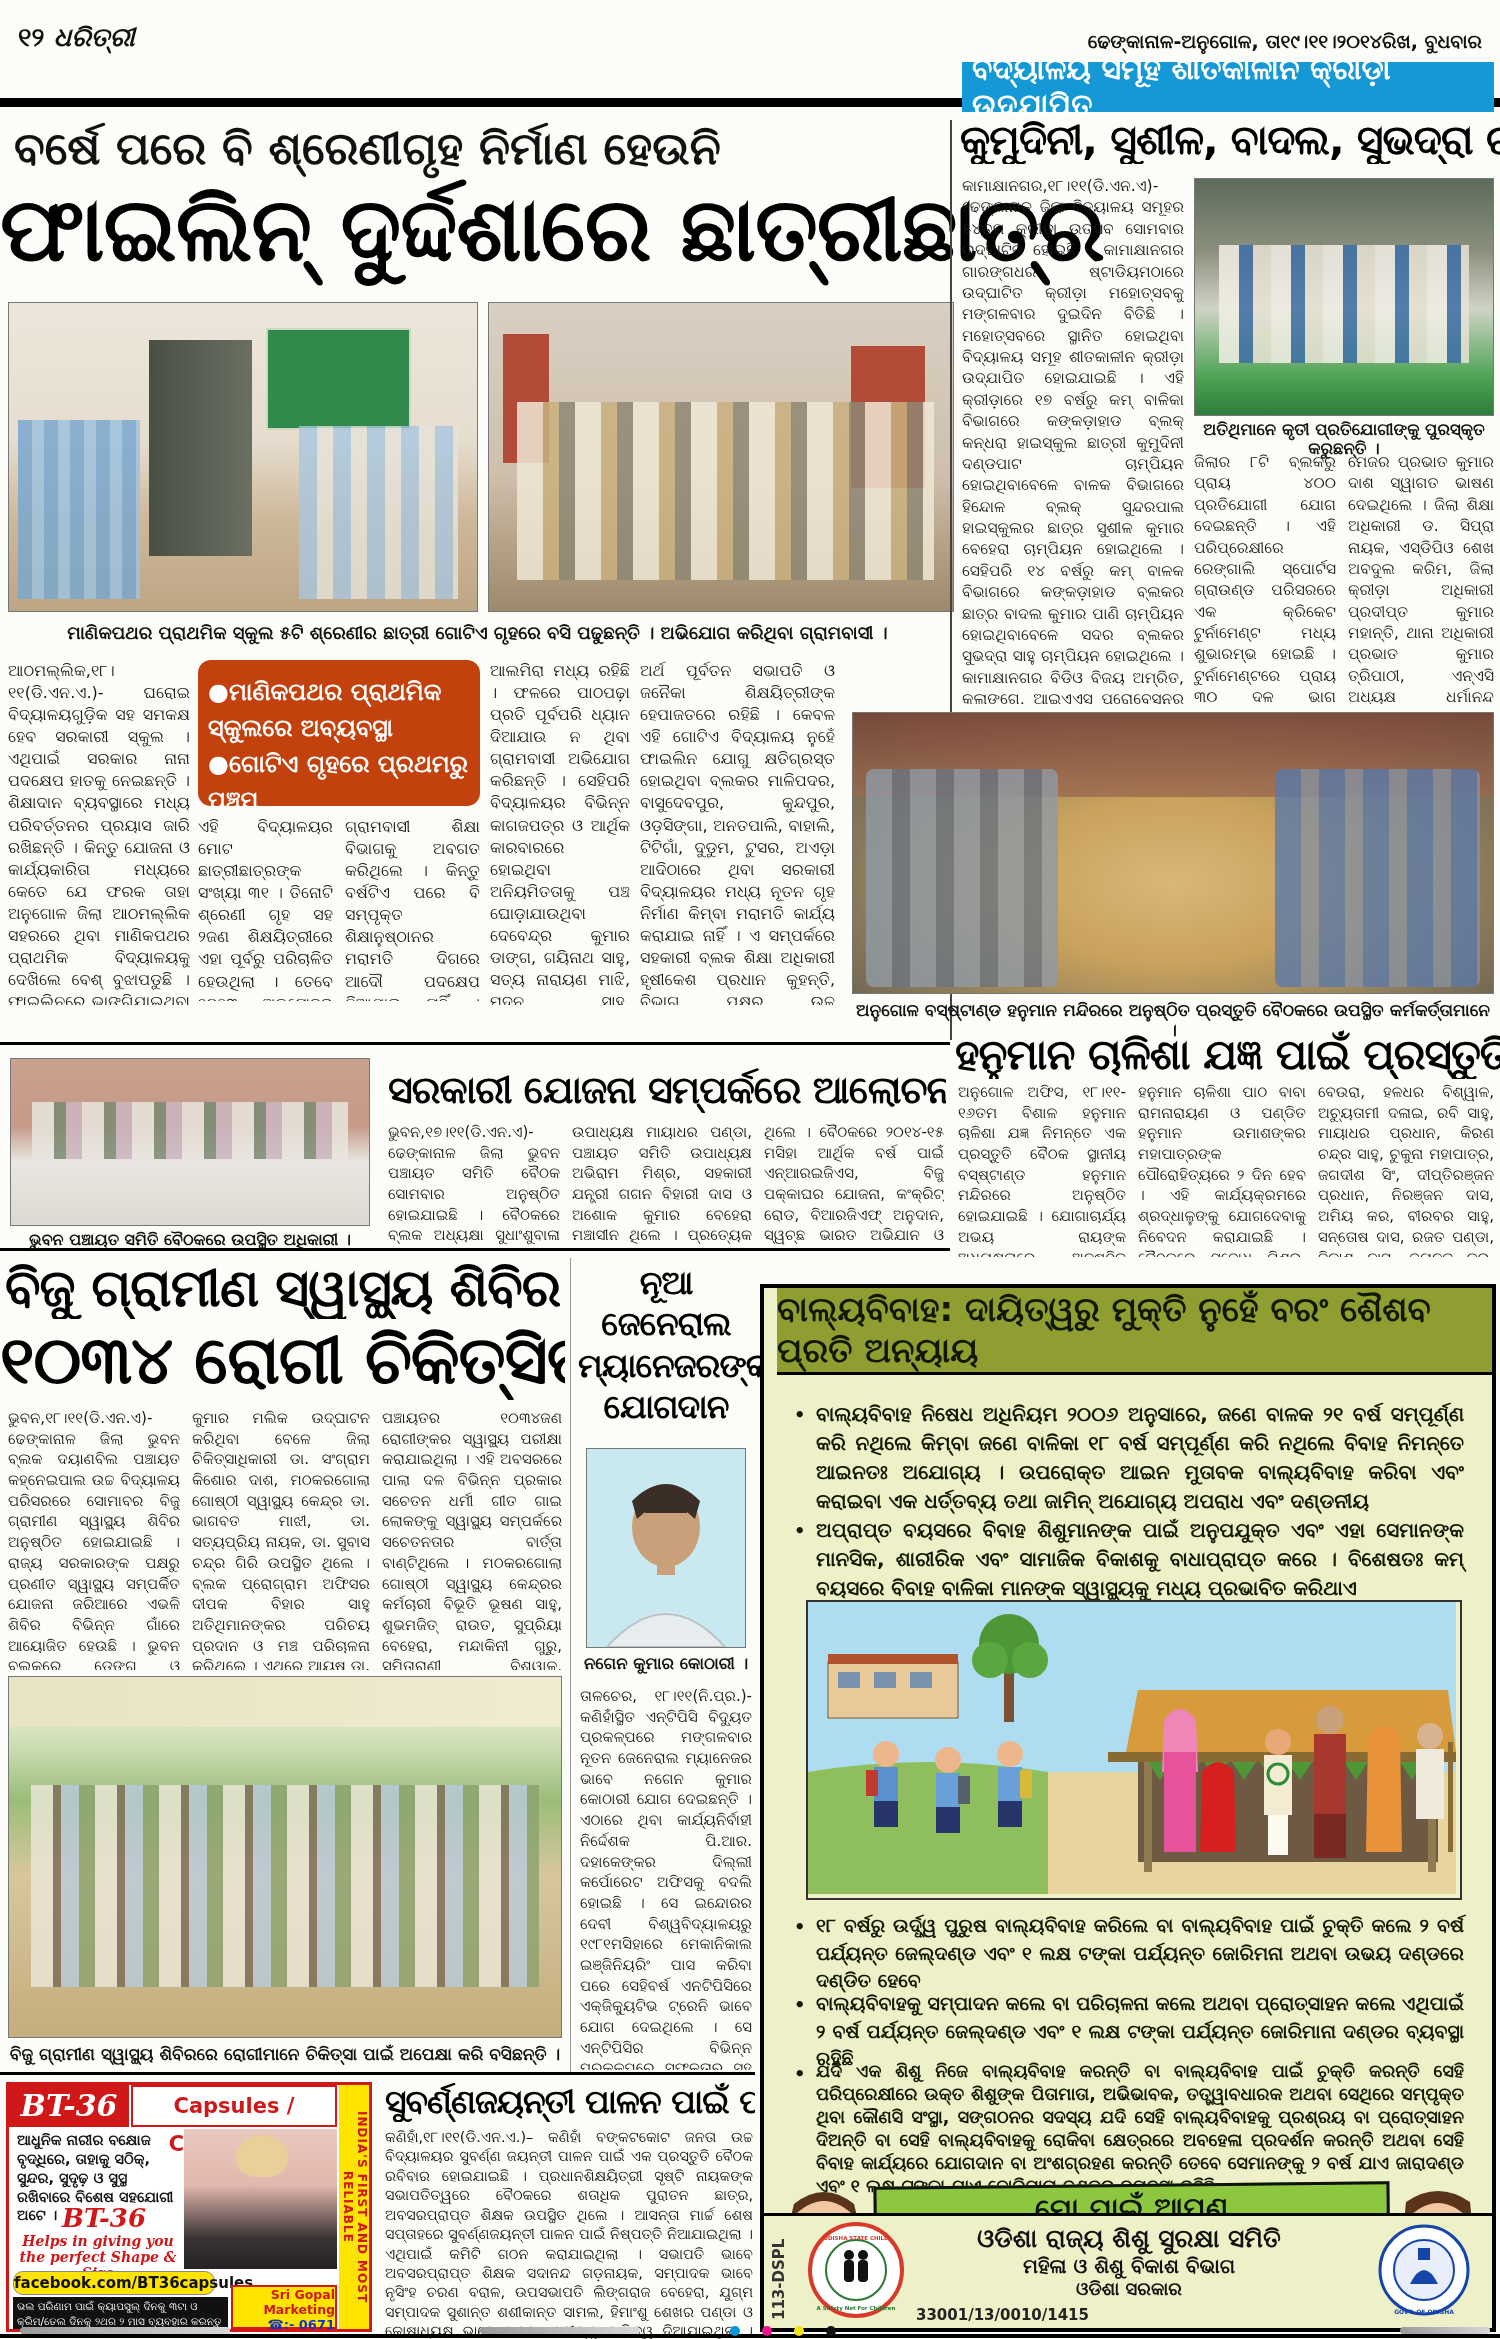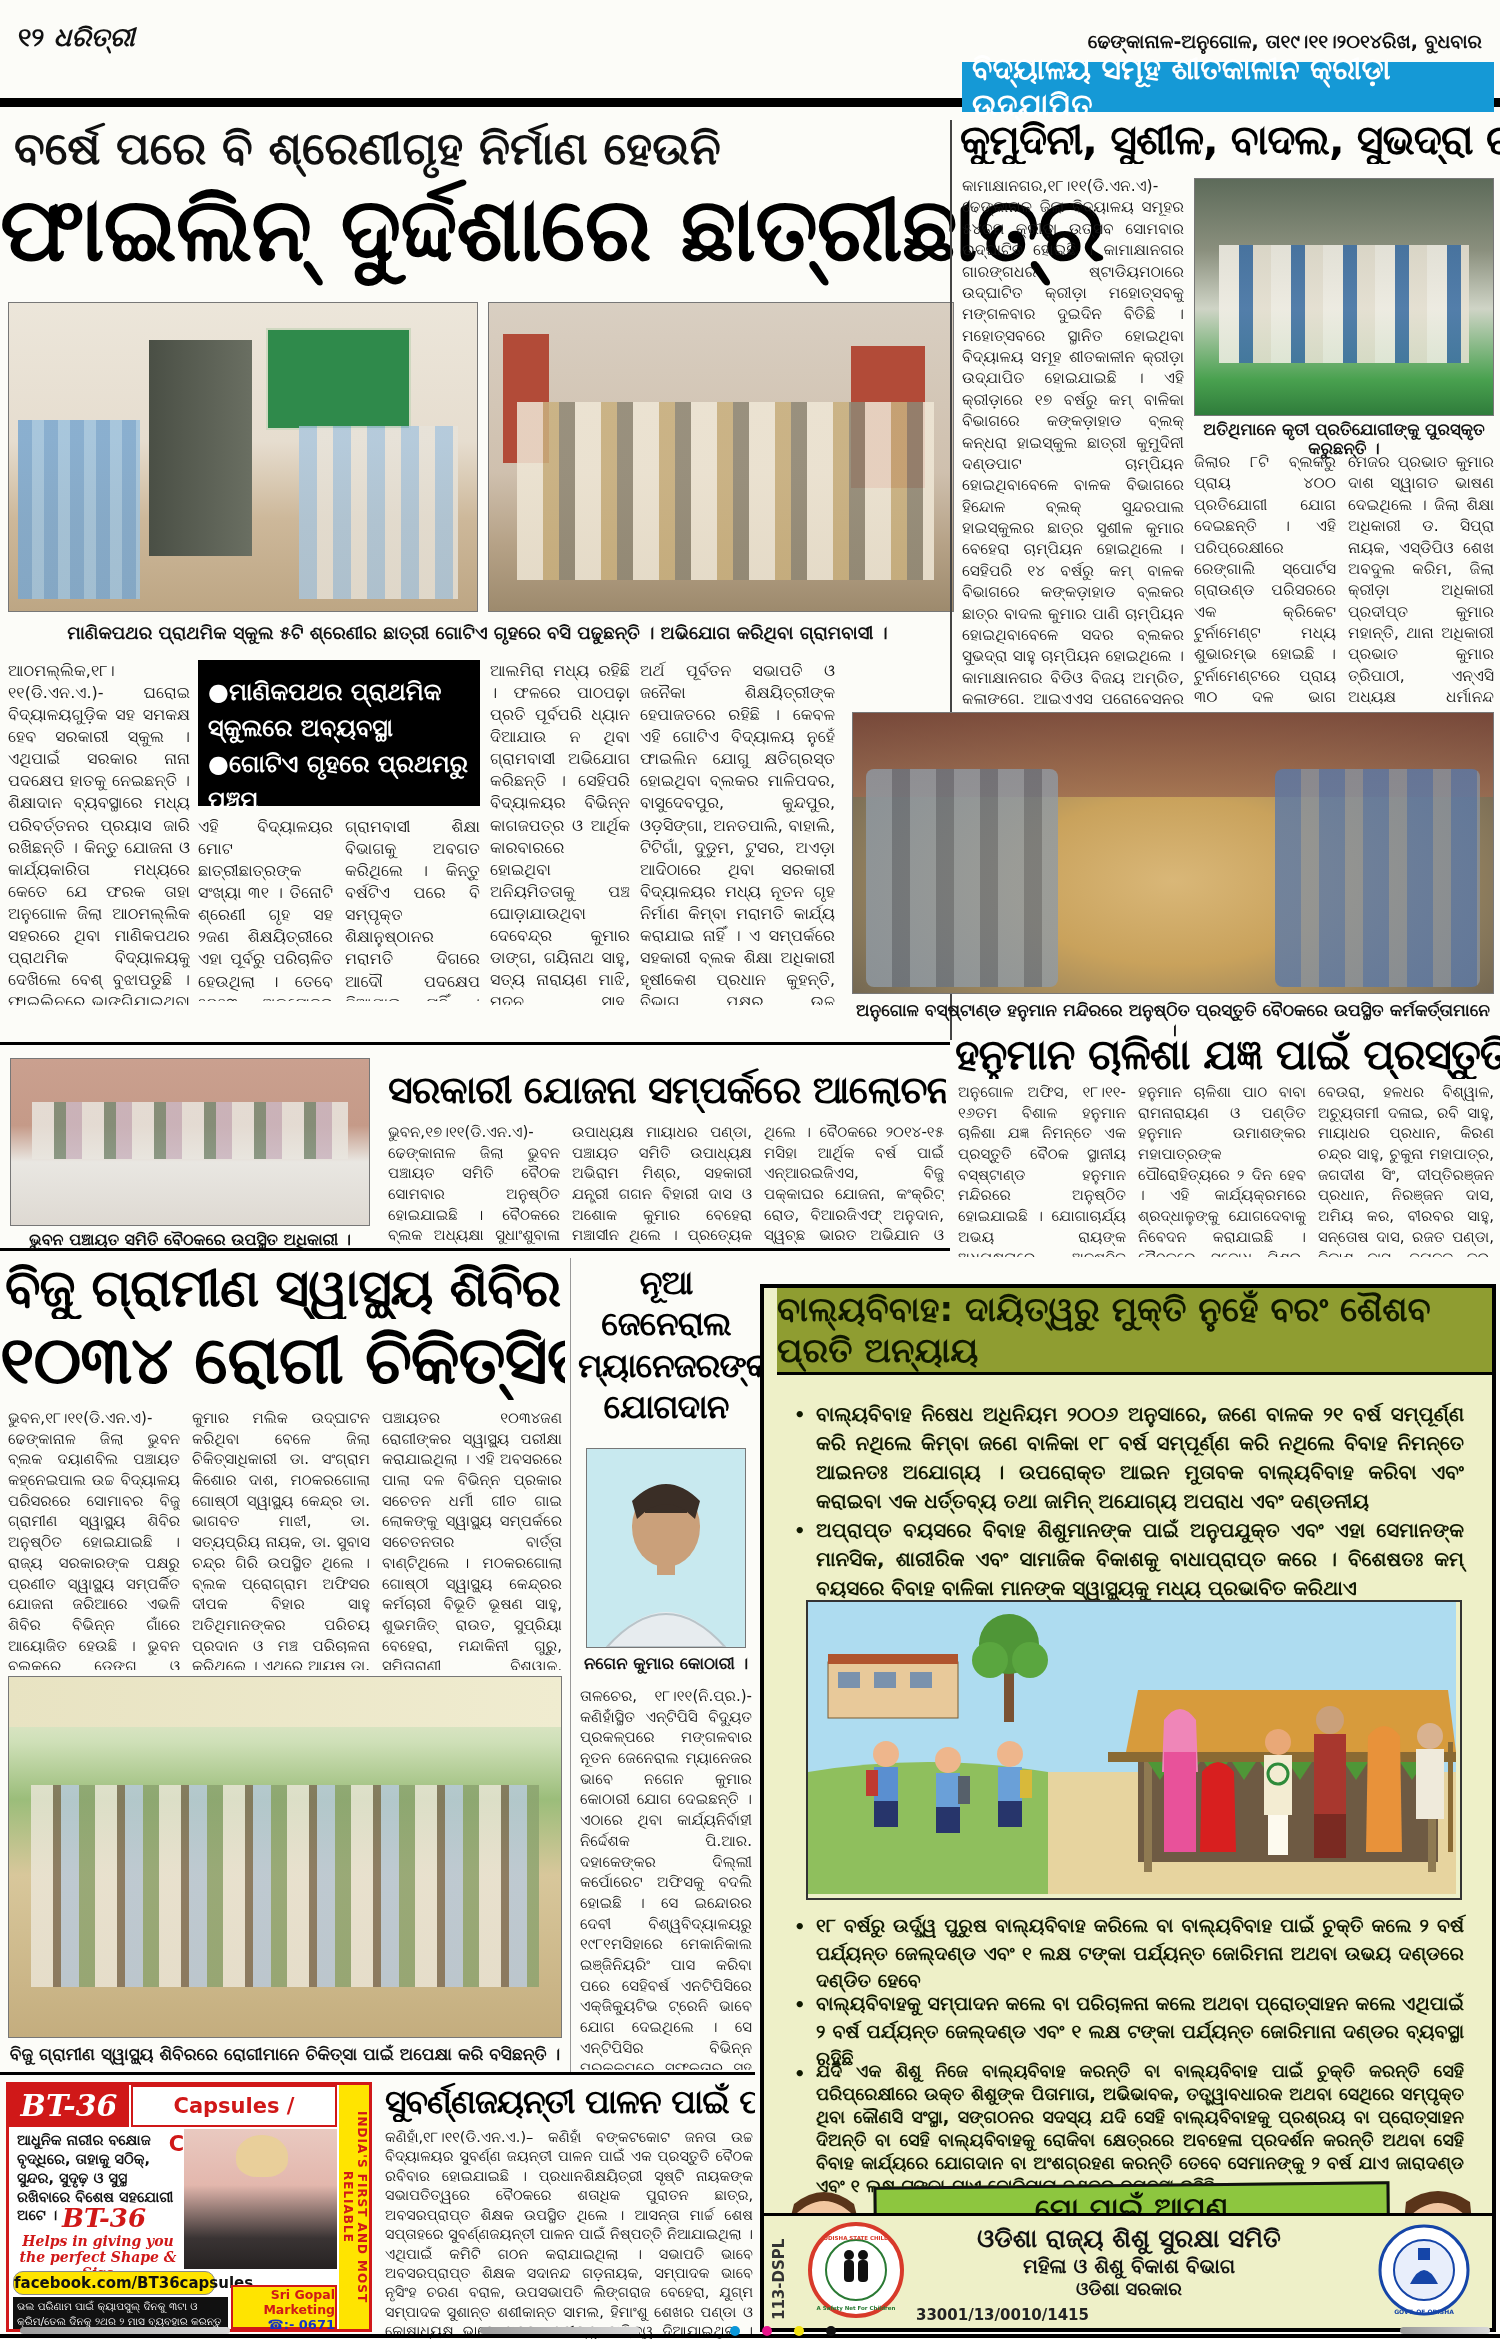--- a/index.html
+++ b/index.html
@@ -45,21 +45,21 @@
     <div class="abs" style="left:3%;top:10%;width:10%;height:42%;background:#b24b38;"></div>
     <div class="abs" style="left:78%;top:14%;width:16%;height:46%;background:#b24b38;"></div>
     <div class="abs" style="left:6%;top:32%;width:90%;height:58%;background:repeating-linear-gradient(90deg,#efe7d6 0 26px,#c9b07e 26px 42px,#8f8774 42px 58px);opacity:.85;"></div>
   </div>
 
   <div class="abs caption" style="left:0px;top:622px;width:955px;">ମାଣିକପଥର ପ୍ରାଥମିକ ସ୍କୁଲ ୫ଟି ଶ୍ରେଣୀର ଛାତ୍ରୀ ଗୋଟିଏ ଗୃହରେ ବସି ପଢୁଛନ୍ତି । ଅଭିଯୋଗ କରିଥିବା ଗ୍ରାମବାସୀ ।</div>
 
   <div class="abs jtext" style="left:8px;top:660px;width:182px;height:345px;">ଆଠମଲ୍ଲିକ,୧୮।୧୧(ଡି.ଏନ.ଏ.)- ଘରୋଇ ବିଦ୍ୟାଳୟଗୁଡ଼ିକ ସହ ସମକକ୍ଷ ହେବ ସରକାରୀ ସ୍କୁଲ । ଏଥିପାଇଁ ସରକାର ନାନା ପଦକ୍ଷେପ ହାତକୁ ନେଇଛନ୍ତି । ଶିକ୍ଷାଦାନ ବ୍ୟବସ୍ଥାରେ ମଧ୍ୟ ପରିବର୍ତ୍ତନର ପ୍ରୟାସ ଜାରି ରଖିଛନ୍ତି । କିନ୍ତୁ ଯୋଜନା ଓ କାର୍ଯ୍ୟକାରିତା ମଧ୍ୟରେ କେତେ ଯେ ଫରକ ତାହା ଅନୁଗୋଳ ଜିଲା ଆଠମଲ୍ଲିକ ସହରରେ ଥିବା ମାଣିକପଥର ପ୍ରାଥମିକ ବିଦ୍ୟାଳୟକୁ ଦେଖିଲେ ବେଶ୍ ବୁଝାପଡୁଛି । ଫାଇଲିନ୍‌ରେ ଭାଙ୍ଗିଯାଇଥିବା ଶ୍ରେଣୀଗୃହ ଅଦ୍ୟାବଧି ନିର୍ମାଣ ହୋଇନାହିଁ । ଫଳରେ ଛାତ୍ରୀଛାତ୍ର ବର୍ଷେ ହେଲା ଦୁର୍ଦ୍ଦଶା ମଧ୍ୟରେ ପାଠ ପଢୁଛନ୍ତି ।  ପ୍ରଥମରୁ ୫ମ ଶ୍ରେଣୀଯାଏ ଥିବା</div>
 
   <div class="abs" style="left:198px;top:660px;width:282px;height:345px;">
-    <div style="background:#000000;color:#fff;font-weight:bold;font-size:24px;line-height:1.5;padding:14px 10px;height:118px;box-sizing:content-box;">
+    <div style="background:#c2410c;color:#fff;font-weight:bold;font-size:24px;line-height:1.5;padding:14px 10px;height:118px;box-sizing:content-box;border-radius:13px;">
       <div>●<span>ମାଣିକପଥର ପ୍ରାଥମିକ ସ୍କୁଲରେ ଅବ୍ୟବସ୍ଥା</span></div>
       <div>●<span>ଗୋଟିଏ ଗୃହରେ ପ୍ରଥମରୁ ପଞ୍ଚମ</span></div>
     </div>
     <div style="display:flex;gap:12px;margin-top:10px;height:185px;overflow:hidden;">
       <div class="jtext" style="width:135px;">ଏହି ବିଦ୍ୟାଳୟର ମୋଟ ଛାତ୍ରୀଛାତ୍ରଙ୍କ ସଂଖ୍ୟା ୩୧ । ତିନୋଟି ଶ୍ରେଣୀ ଗୃହ ସହ ୨ଜଣ ଶିକ୍ଷୟିତ୍ରୀରେ ଏହା ପୂର୍ବରୁ ପରିଚାଳିତ ହେଉଥିଲା । ତେବେ ୨୦୧୩ ଅକ୍ଟୋବର ୧୨ରେ ଆସିଥିବା ଫାଇଲିନ ଏହି ଶିକ୍ଷାନୁଷ୍ଠାନର ବହୁ କ୍ଷତିକ୍ଷତି ଘଟାଇଥିଲା । ସ୍କୁଲ ପରିସରରେ ଥିବା ବଡ଼ ବଡ଼ ଗଛ ଭାଙ୍ଗିପଡ଼ିବାରୁ ଦୁଇଟି ଶ୍ରେଣୀଗୃହ ସମ୍ପୂର୍ଣ୍ଣ ନଷ୍ଟ ହୋଇଯାଇଥିଲା । ଫଳରେ ଶିକ୍ଷାଦାନ ବାଧାପ୍ରାପ୍ତ ହୋଇଥିଲା । ଏ ସମ୍ପର୍କରେ</div>
       <div class="jtext" style="width:135px;">ଗ୍ରାମବାସୀ ଶିକ୍ଷା ବିଭାଗକୁ ଅବଗତ କରିଥିଲେ । କିନ୍ତୁ ବର୍ଷଟିଏ ପରେ ବି ସମ୍ପୃକ୍ତ ଶିକ୍ଷାନୁଷ୍ଠାନର ମରାମତି ଦିଗରେ ଆଦୌ ପଦକ୍ଷେପ ନିଆଯାଇ ନାହିଁ । ଫଳରେ ଏକମାତ୍ର ଶ୍ରେଣୀଗୃହରେ ଏବେ ପ୍ରଥମରୁ ପଞ୍ଚମ ଶ୍ରେଣୀଯାଏ ପିଲାଙ୍କୁ ଶିକ୍ଷାଦାନ କରାଯାଉଛି । ଏହାଛଡ଼ା ସ୍ଥାନାଭାବରୁ ଉକ୍ତ ଗୃହରେ ମଧ୍ୟାହ୍ନ ଭୋଜନ ନିମନ୍ତେ ଆସିଥିବା ଚାଉଳ ରଖାଯାଇଥିବାବେଳେ ଆବଶ୍ୟକ ରୋଷେଇ ସାମଗ୍ରୀ ଏବଂ ଜରୁରୀ କାଗଜପତ୍ର ଥିବା ଟିଣ</div>
     </div>
   </div>
 
   <div class="abs jtext" style="left:490px;top:660px;width:140px;height:345px;">ଆଲମିରା ମଧ୍ୟ ରହିଛି । ଫଳରେ ପାଠପଢ଼ା ପ୍ରତି ପୂର୍ବପରି ଧ୍ୟାନ ଦିଆଯାଉ ନ ଥିବା ଗ୍ରାମବାସୀ ଅଭିଯୋଗ କରିଛନ୍ତି । ସେହିପରି ବିଦ୍ୟାଳୟର ବିଭିନ୍ନ କାଗଜପତ୍ର ଓ ଆର୍ଥିକ କାରବାରରେ ହୋଇଥିବା ଅନିୟମିତତାକୁ ପଞ୍ଚ ଘୋଡ଼ାଯାଉଥିବା ଦେବେନ୍ଦ୍ର କୁମାର ଡାଙ୍ଗ, ଗୟିନାଥ ସାହୁ, ସତ୍ୟ ନାରାୟଣ ମାଝି, ମଦନ ସାହୁ, ଗଣେଶ୍ୱର ନାୟକ, ଉପେନ୍ଦ୍ର ଦତ୍ତା ପ୍ରମୁଖ ଅଭିଯୋଗ କରିଛନ୍ତି । ଅପରପକ୍ଷରେ ପ୍ରଧାନ ଶିକ୍ଷୟିତ୍ରୀ ପ୍ରମୋଦିନୀ ନାଏକ କହିଛନ୍ତି, କାର୍ଯ୍ୟାଳୟର ନିର୍ଦ୍ଦେଶକ୍ରମେ ସେ ବିଦ୍ୟାଳୟର ପାସ୍‌ବୁକ ଆକାଉଣ୍ଟକୁ ଦେଇଛନ୍ତି । ଫାଇଲିନରେ ଭାଙ୍ଗିଯାଇଥିବା ଗଛ ବିକ୍ରିରୁ ଆସିଥିବା</div>

